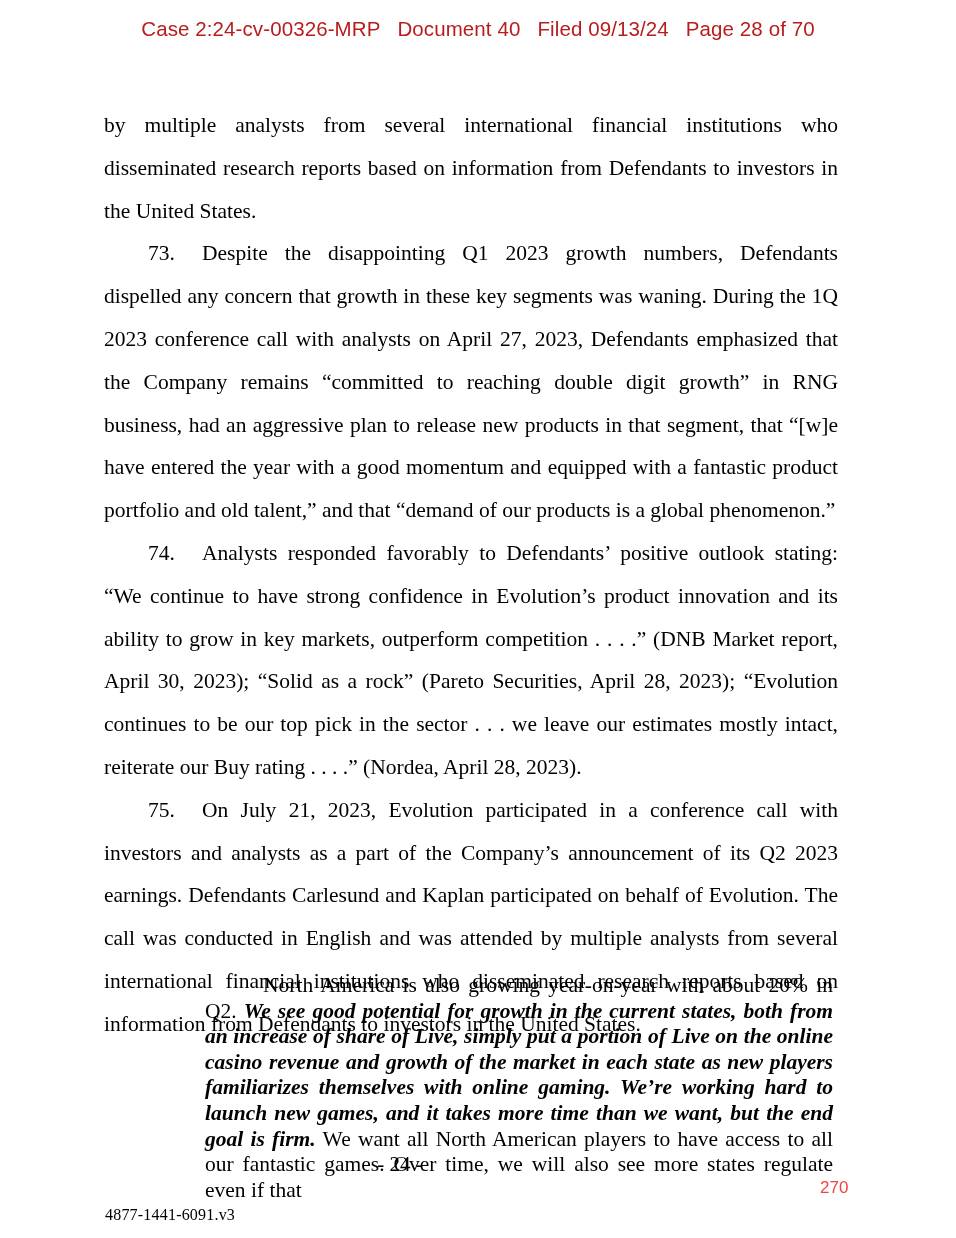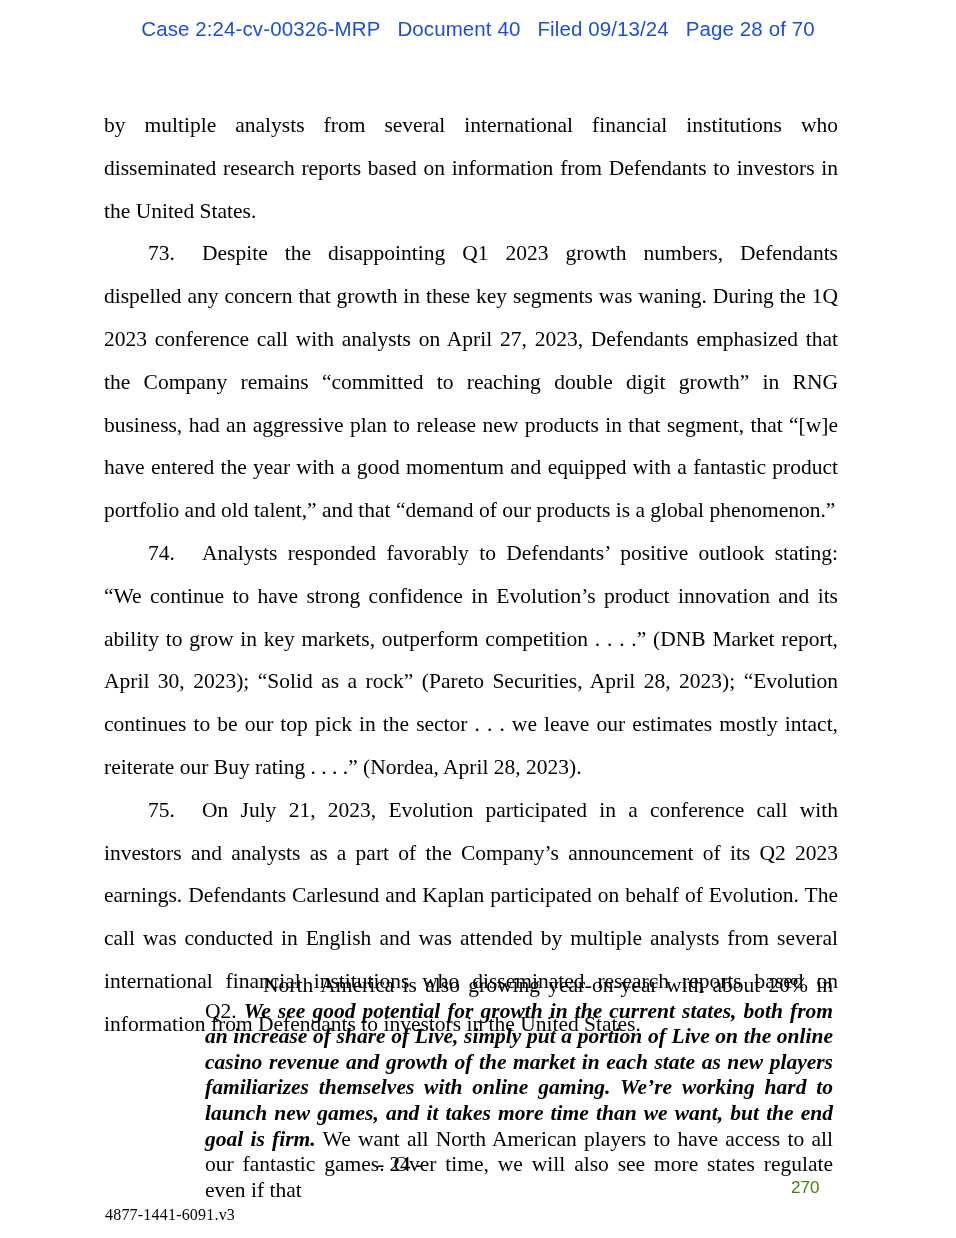--- a/index.html
+++ b/index.html
@@ -22,21 +22,21 @@
   
   .ecf-header {
     position: absolute;
     top: 17px;
     left: 0;
     width: 956px;
     text-align: center;
     font-family: "Liberation Sans", "DejaVu Sans", sans-serif;
     font-size: 20.5px;
     font-weight: 400;
-    color: #1d4ed8;
+    color: #b91c1c;
     letter-spacing: 0.1px;
     white-space: nowrap;
   }
   .ecf-header .seg { display: inline; }
   .ecf-gap { display: inline-block; width: 17px; }
 
   
   .body-col {
     position: absolute;
     left: 104px;
@@ -102,25 +102,25 @@
     position: absolute;
     left: 105px;
     top: 1172px;
     font-size: 16px;
     letter-spacing: 0.2px;
     margin-top: 34px;
   }
 
   .bates {
     position: absolute;
-    left: 791px;
+    left: 820px;
     top: 1178px;
     font-family: "Liberation Sans", "DejaVu Sans", sans-serif;
     font-size: 17px;
-    color: #4d7c0f;
+    color: #ef4444;
   }
 </style>
 </head>
 <body>
 
 <div class="page">
 
   <div class="ecf-header">
     <span class="seg">Case 2:24-cv-00326-MRP</span><span class="ecf-gap"></span><span class="seg">Document 40</span><span class="ecf-gap"></span><span class="seg">Filed 09/13/24</span><span class="ecf-gap"></span><span class="seg">Page 28 of 70</span>
   </div>

